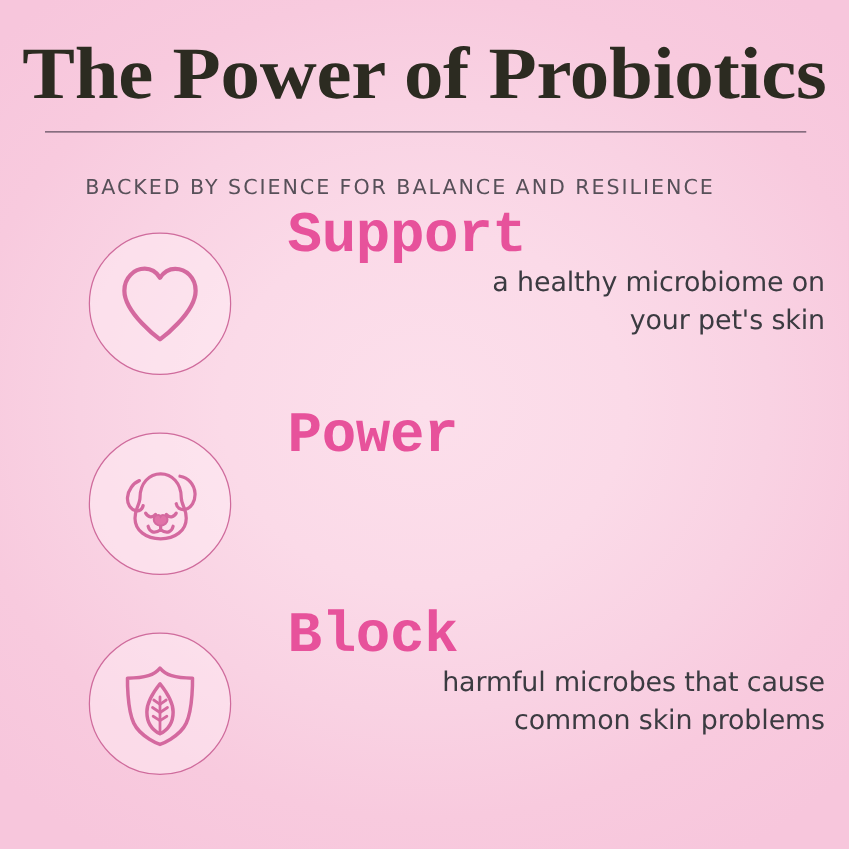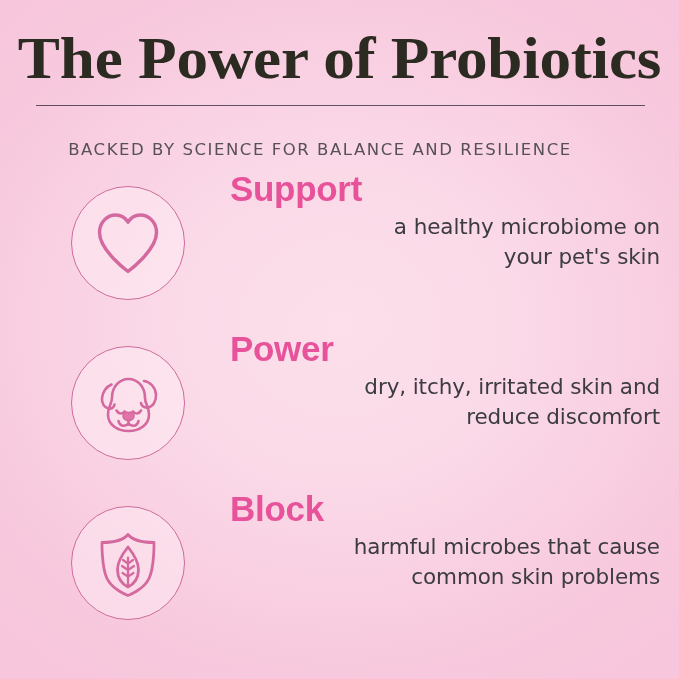--- a/index.html
+++ b/index.html
@@ -106,23 +106,23 @@
     display: block;
   }
 
   .feature-text {
     position: absolute;
     left: 230px;
     top: 0;
     width: 430px;
   }
   .feature-head {
-    font-family: Liberation Sans, sans-serif;
+    font-family: Liberation Mono, monospace;
     font-weight: bold;
-    font-size: 35px;
+    font-size: 46px;
     line-height: 42px;
     letter-spacing: -0.3px;
     color: #e7529b;
     margin: 0 0 2px 0;
   }
   .feature-desc {
     font-family: "DejaVu Sans", sans-serif;
     font-weight: 400;
     font-size: 21.5px;
     line-height: 30px;
@@ -173,22 +173,20 @@
 
           <path d="M38.5 52.5 L38.5 55.5"></path>
           <path d="M28.5 53 C29.5 57.5 33.5 59.5 38.5 55.8 C43.5 59.5 47.5 57.5 48.5 53"></path>
         </g>
 
         <path d="M38.5 52.5 C35.2 52.5 33 50.3 33 47.8 C33 45.6 34.8 44 36.7 44 C37.7 44 38.2 44.6 38.5 45.2 C38.8 44.6 39.3 44 40.3 44 C42.2 44 44 45.6 44 47.8 C44 50.3 41.8 52.5 38.5 52.5 Z" fill="#e173a8" stroke="#d4699f" stroke-width="1.6"></path>
       </svg>
     </div>
     <div class="feature-text">
       <p class="feature-head">Power</p>
-      <p class="feature-desc">dry, itchy, irritated skin and
-reduce discomfort</p>
     </div>
   </div>
 
   <div class="feature-row" id="row-block">
     <div class="icon-badge">
       <svg width="68" height="72" viewBox="0 0 68 72" fill="none">
         <g stroke="#d4699f" stroke-width="2.8" stroke-linejoin="round" stroke-linecap="round">
 
           <path d="M34 7.5 C38.5 13 45.5 15.5 60 15.5 C60 15.5 60.5 40 55 51.5 C49.5 63 34 68.5 34 68.5 C34 68.5 18.5 63 13 51.5 C7.5 40 8 15.5 8 15.5 C22.5 15.5 29.5 13 34 7.5 Z"></path>
 

